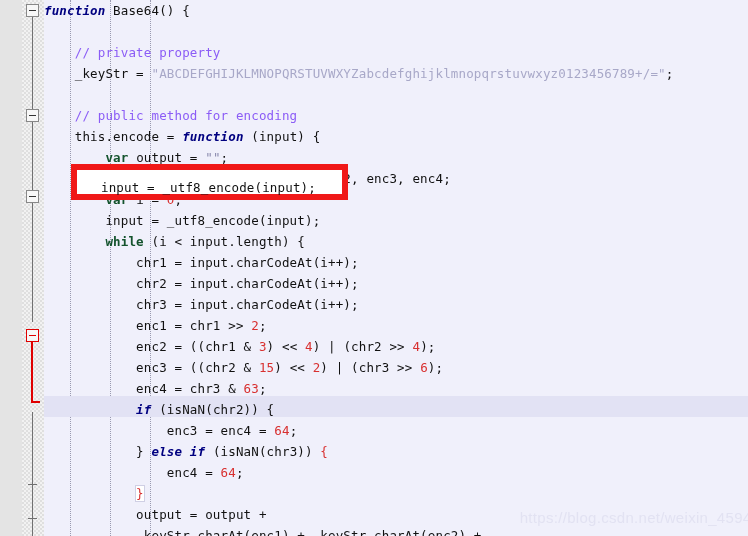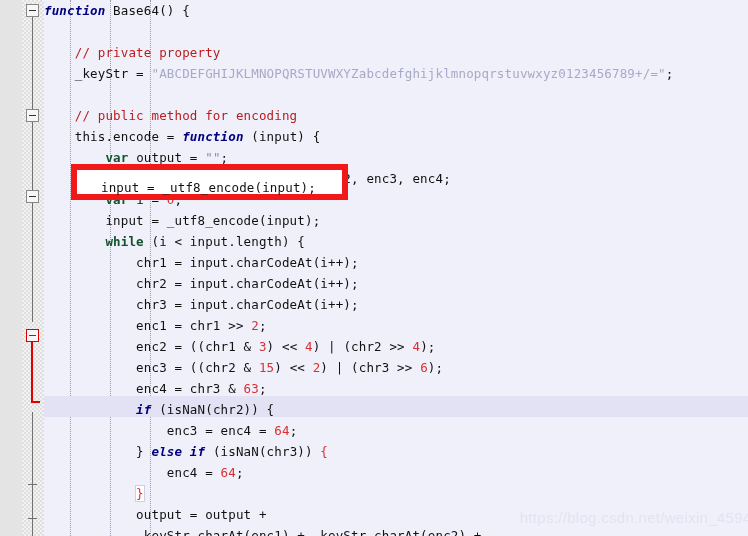--- a/index.html
+++ b/index.html
@@ -107,21 +107,21 @@
     font-size: 12.5px;
     line-height: 21px;
     color: #111111;
     white-space: pre;
     letter-spacing: 0.15px;
   }
   .code .ln { display: block; height: 21px; }
 
   .kw   { color: #000080; font-weight: bold; font-style: italic; }
   .kw2  { color: #14532d; font-weight: bold; }
-  .cmt  { color: #b91c1c; }
+  .cmt  { color: #8b5cf6; }
   .str  { color: #a8a8c8; }
   .str2 { color: #8a8aae; }
   .num  { color: #d83030; }
   .brace-match {
     color: #d83030;
     background: #ffffff;
     outline: 1px solid #cfcfe4;
   }
   .plain { color: #111111; }
 

